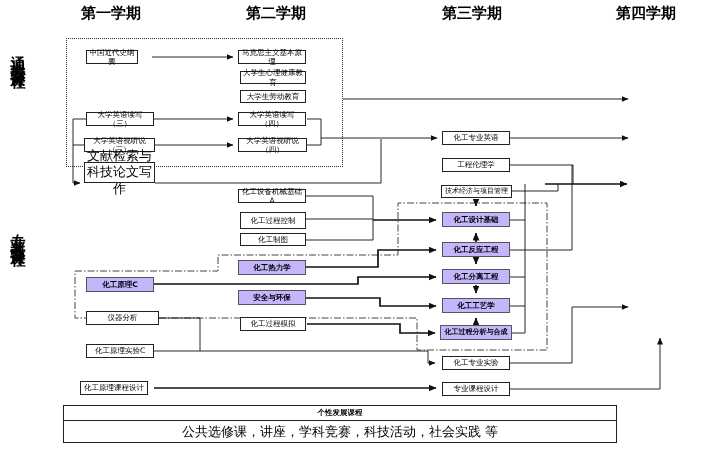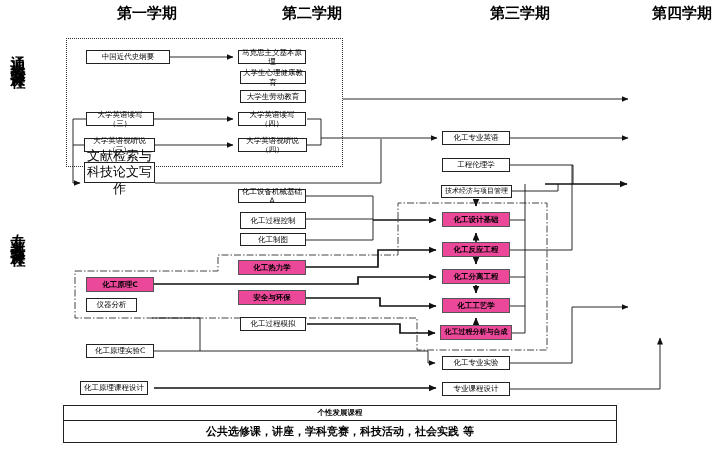--- a/index.html
+++ b/index.html
@@ -1,42 +1,42 @@
 <!DOCTYPE html>
 <html><head>
 <meta charset="utf-8">
 <style>
   html,body{margin:0;padding:0;background:#fff;}
   #stage{position:relative;width:716px;height:454px;background:#fff;overflow:hidden;
          font-family:"DejaVu Sans","Liberation Sans",sans-serif;color:#000;}
-  .sem-header{position:absolute;top:4px;transform:translateX(-50%);font-size:15px;font-weight:bold;white-space:nowrap;margin-left:36px;}
+  .sem-header{position:absolute;top:4px;transform:translateX(-50%);font-size:15px;font-weight:bold;white-space:nowrap;}
   .side-label{position:absolute;writing-mode:vertical-rl;text-orientation:upright;
               font-size:15px;font-weight:bold;letter-spacing:4px;left:8px;}
   .box{position:absolute;background:#fff;border:1px solid #222;display:flex;align-items:center;
        justify-content:center;text-align:center;font-size:7.5px;line-height:1.25;box-sizing:border-box;padding:0 1px;}
-  .box.gray{background:#ec4899;border:1.8px solid #555;font-weight:bold;}
+  .box.gray{background:#c4b5fd;border:1.8px solid #555;font-weight:bold;}
   .dotted-group{position:absolute;border:1.2px dotted #333;box-sizing:border-box;}
   .grad{flex-direction:column;font-size:8px;font-weight:bold;gap:16px;}
   .band{position:absolute;left:63px;top:405px;width:554px;height:38px;border:1px solid #222;box-sizing:border-box;display:flex;flex-direction:column;}
   .band-title{height:14px;border-bottom:1px solid #222;display:flex;align-items:center;justify-content:center;
               font-size:7.5px;font-weight:bold;}
-  .band-content{flex:1;display:flex;align-items:center;justify-content:center;font-size:11px;font-weight:bold;}
+  .band-content{flex:1;display:flex;align-items:center;justify-content:center;font-size:13px;font-weight:normal;}
   svg.wires{position:absolute;left:0;top:0;pointer-events:none;}
   .ln{fill:none;stroke:#111;stroke-width:0.9px;}
   .lnb{fill:none;stroke:#111;stroke-width:1.7px;}
   .dashdot{fill:none;stroke:#444;stroke-width:1px;stroke-dasharray:7 2 1.5 2;}
 </style>
 </head>
 <body>
 
 <div id="stage">
 
   <div class="sem-header" style="left:111px">第一学期</div>
   <div class="sem-header" style="left:276px">第二学期</div>
-  <div class="sem-header" style="left:484px">第三学期</div>
+  <div class="sem-header" style="left:472px">第三学期</div>
   <div class="sem-header" style="left:646px">第四学期</div>
 
   <div class="side-label" style="top:44px">通识教育课程</div>
   <div class="side-label" style="top:222px">专业教育课程</div>
 
   <div class="dotted-group" style="left:66px;top:38px;width:277px;height:129px"></div>
 
   <svg class="wires" width="716" height="454" viewBox="0 0 716 454">
     <defs>
       <marker id="arr-s" markerUnits="userSpaceOnUse" markerWidth="7" markerHeight="6" refX="6.5" refY="3" orient="auto">
@@ -75,26 +75,26 @@
     <path class="lnb" d="M306,298 L380,298 L380,306 L436,306" marker-end="url(#arr-b)"></path>
     <path class="lnb" d="M307,324 L400,324 L400,333 L435,333" marker-end="url(#arr-b)"></path>
     <path class="lnb" d="M154,388 L436,388" marker-end="url(#arr-b)"></path>
     <path class="lnb" d="M476,199 L476,206" marker-end="url(#arr-b)"></path>
     <path class="lnb" d="M476,242 L476,233" marker-end="url(#arr-b)"></path>
     <path class="lnb" d="M476,258 L476,264" marker-end="url(#arr-b)"></path>
     <path class="lnb" d="M476,285 L476,293" marker-end="url(#arr-b)"></path>
     <path class="lnb" d="M476,325 L476,318" marker-end="url(#arr-b)"></path>
   </svg>
 
-  <div class="box" style="left:86px;top:50px;width:84px;height:14px">中国近代史纲要</div>
+  <div class="box" style="left:86px;top:50px;width:52px;height:14px">中国近代史纲要</div>
   <div class="box" style="left:86px;top:112px;width:68px;height:14px">大学英语读写（三）</div>
   <div class="box" style="left:84px;top:138px;width:71px;height:14px">大学英语视听说（三）</div>
   <div class="box" style="left:84px;top:162px;width:71px;height:21px;font-size:13px">文献检索与科技论文写作</div>
   <div class="box gray" style="left:86px;top:277px;width:68px;height:15px">化工原理C</div>
-  <div class="box" style="left:86px;top:298px;width:51px;height:14px">仪器分析</div>
+  <div class="box" style="left:86px;top:311px;width:73px;height:14px">仪器分析</div>
   <div class="box" style="left:86px;top:344px;width:68px;height:14px">化工原理实验C</div>
   <div class="box" style="left:80px;top:381px;width:68px;height:14px">化工原理课程设计</div>
 
   <div class="box" style="left:238px;top:50px;width:68px;height:14px">马克思主义基本原理</div>
   <div class="box" style="left:240px;top:71px;width:66px;height:13px">大学生心理健康教育</div>
   <div class="box" style="left:240px;top:90px;width:66px;height:13px">大学生劳动教育</div>
   <div class="box" style="left:238px;top:112px;width:68px;height:14px">大学英语读写（四）</div>
   <div class="box" style="left:238px;top:138px;width:69px;height:14px">大学英语视听说（四）</div>
   <div class="box" style="left:238px;top:189px;width:68px;height:14px">化工设备机械基础 A</div>
   <div class="box" style="left:240px;top:212px;width:66px;height:17px">化工过程控制</div>

